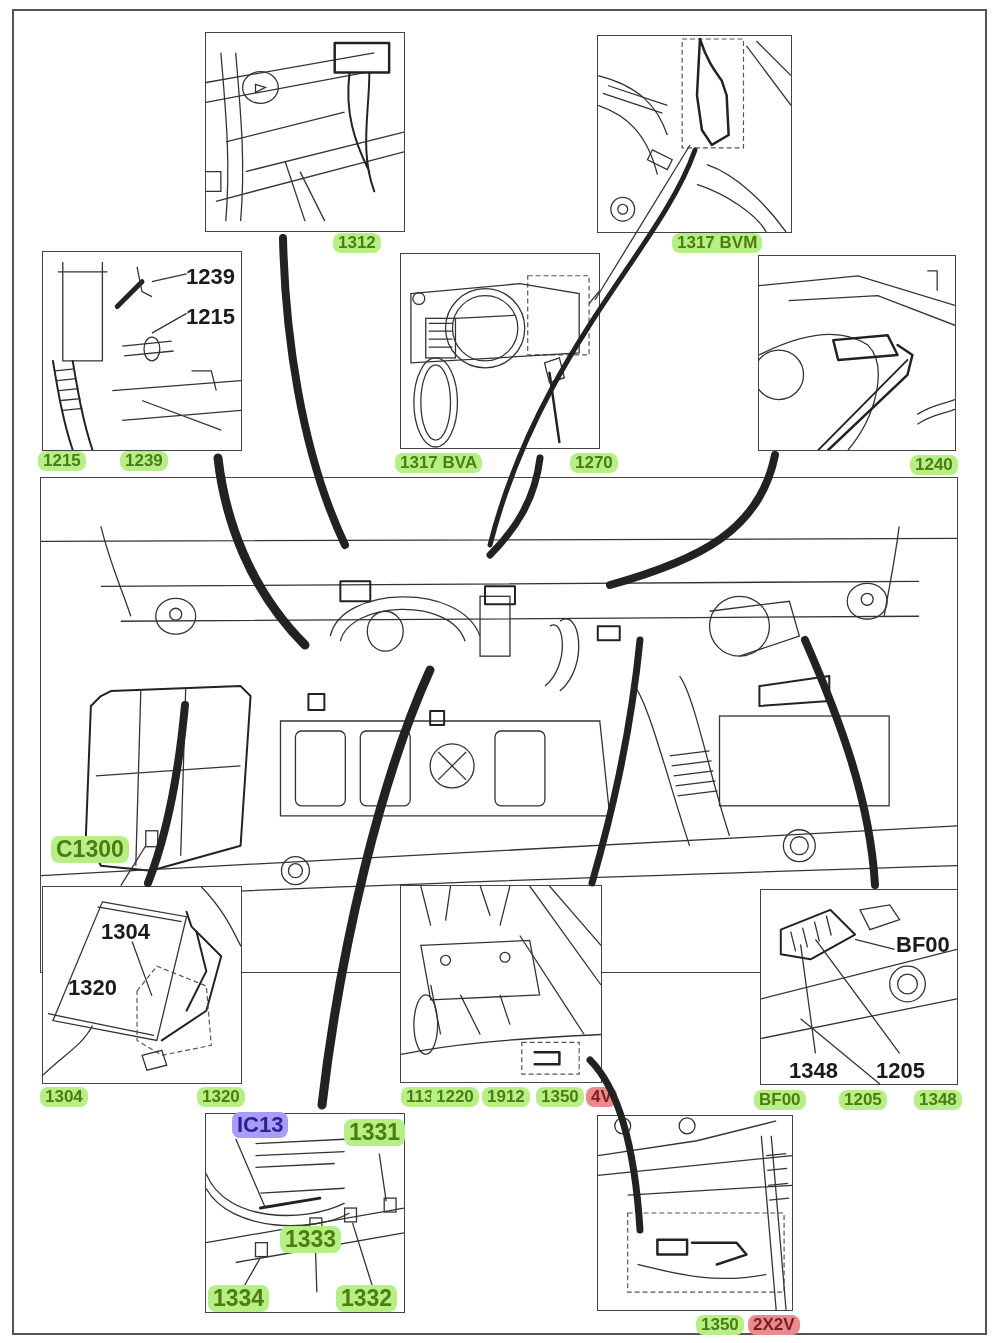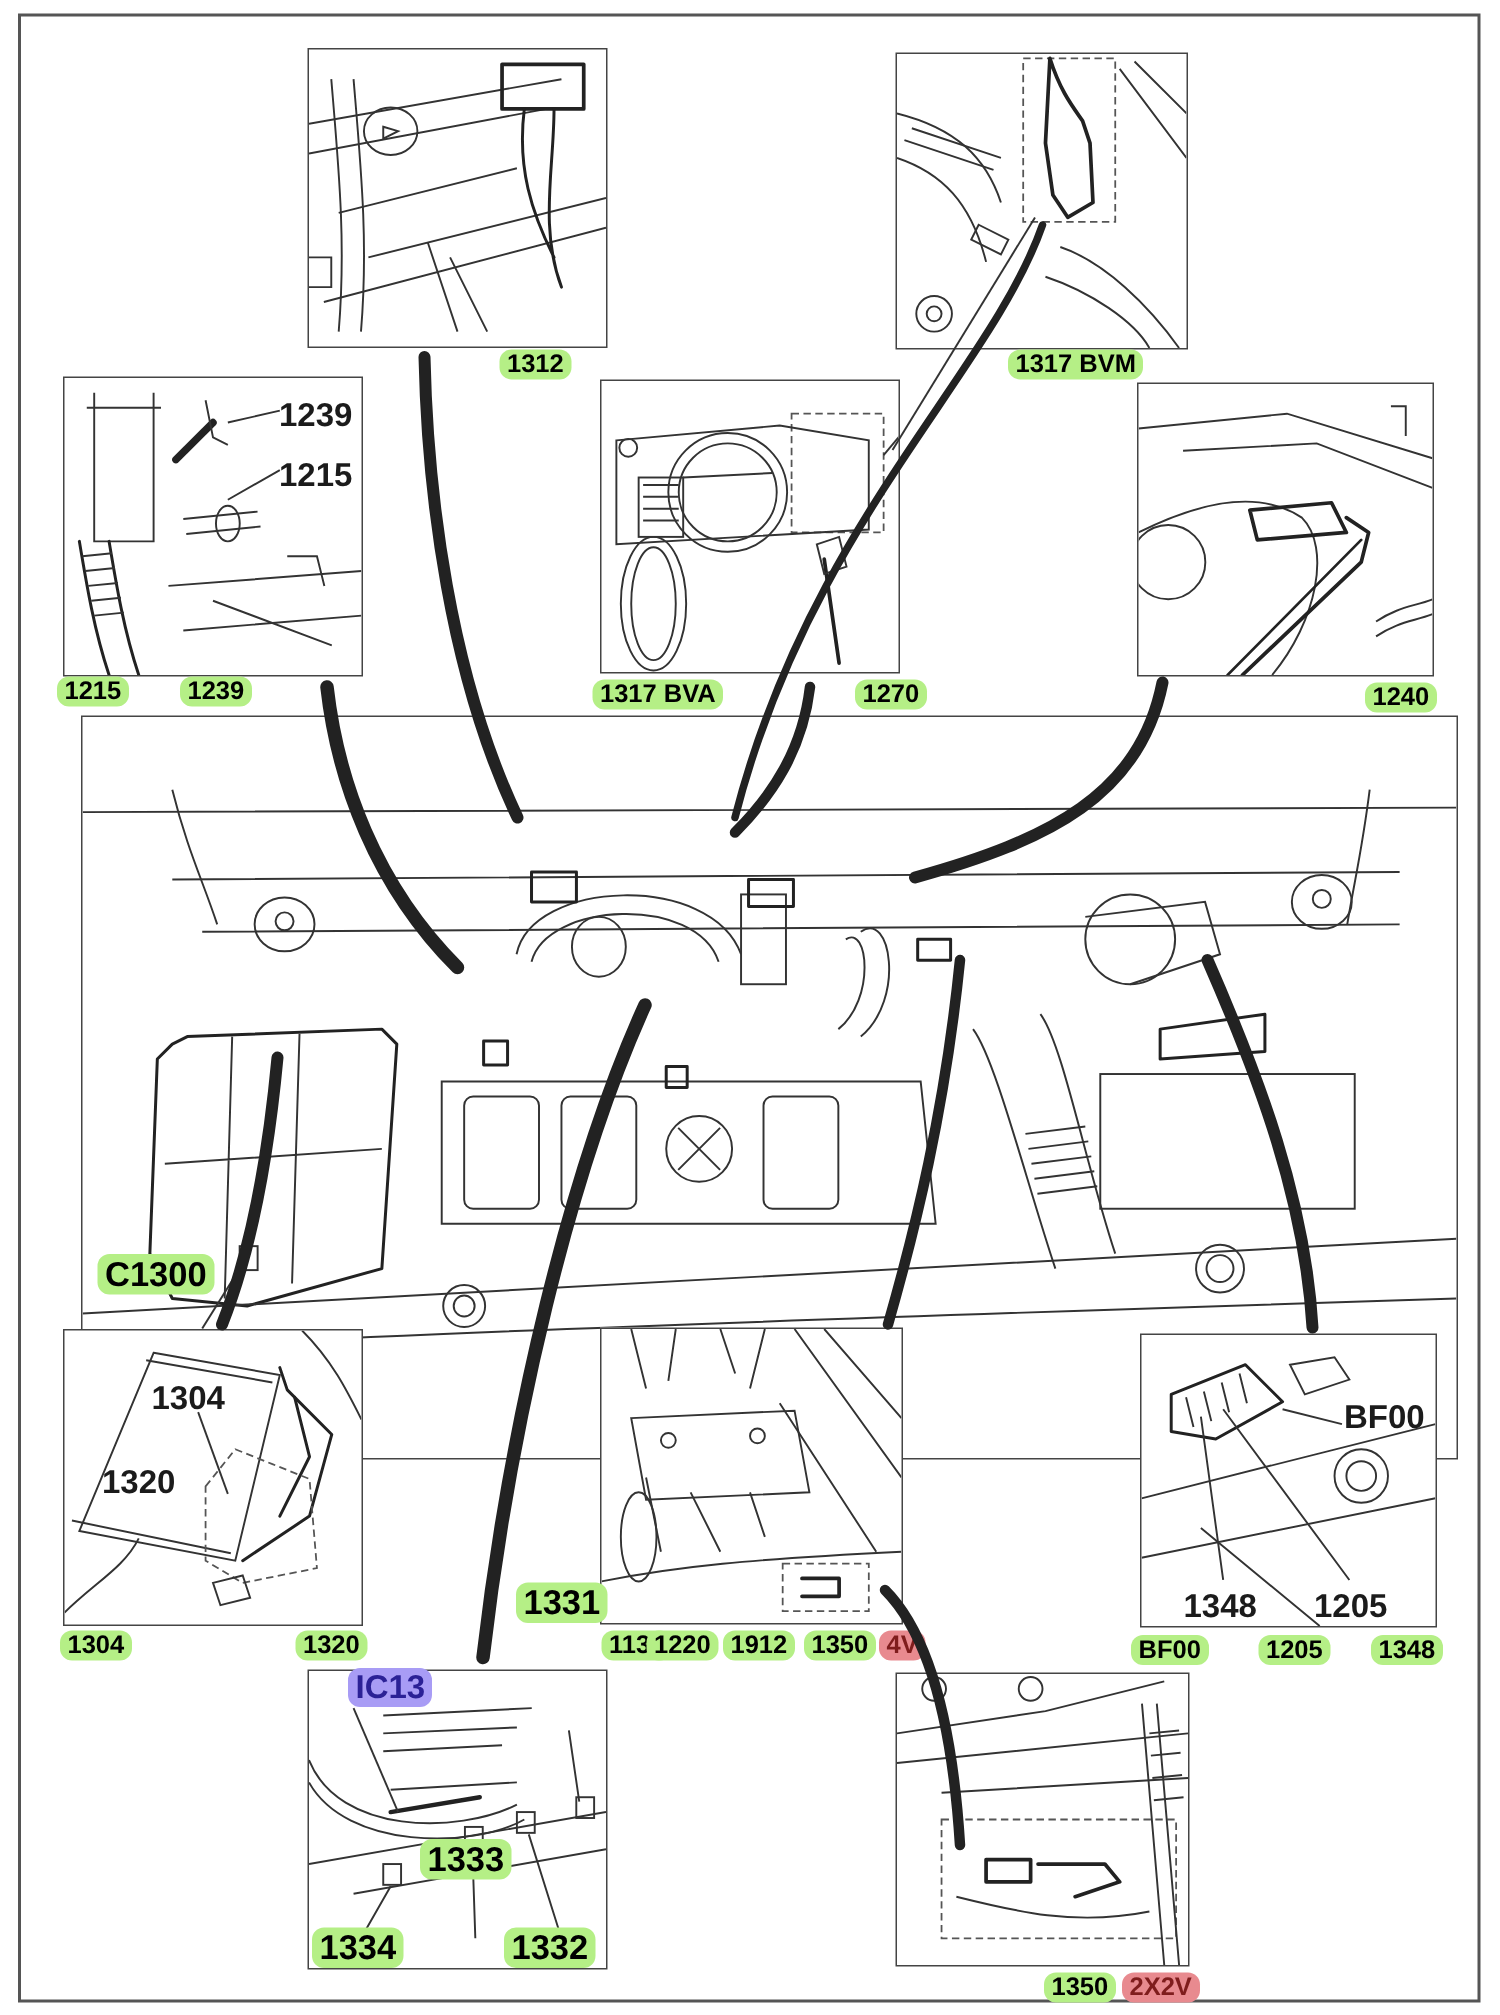--- a/index.html
+++ b/index.html
@@ -1,21 +1,21 @@
 <!DOCTYPE html>
 <html><head>
 <meta charset="utf-8">
 <style>
   html, body { margin: 0; padding: 0; background: #ffffff; }
   body { width: 1000px; height: 1343px; position: relative; overflow: hidden; font-family: "Liberation Sans", sans-serif; }
   .frame { position: absolute; left: 12px; top: 9px; width: 975px; height: 1326px; border: 2px solid #555; box-sizing: border-box; }
   .panel { position: absolute; border: 1.5px solid #444; background: #fff; box-sizing: border-box; overflow: hidden; }
   .panel svg { position: absolute; left: 0; top: 0; width: 100%; height: 100%; }
   .badge { position: absolute; height: 20px; line-height: 20px; padding: 0 5px; border-radius: 8px;
-           font-family: "Liberation Sans", sans-serif; font-weight: bold; font-size: 17px; color: #000000;
+           font-family: "Liberation Sans", sans-serif; font-weight: bold; font-size: 17px; color: #4d7c0f;
            background: #b5ef86; white-space: nowrap; }
   .badge.red { background: #e88a8f; color: #7f1d1d; }
   .badge.blue { background: #a89cf5; color: #2b2196; font-size: 22px; height: 26px; line-height: 26px; }
   .badge.big { font-size: 23px; height: 27px; line-height: 27px; }
   .callout { position: absolute; font-family: "Liberation Sans", sans-serif; font-weight: bold; font-size: 22px; color: #1b1b1b; white-space: nowrap; }
   .overlay { position: absolute; left: 0; top: 0; width: 1000px; height: 1343px; pointer-events: none; }
   .line { stroke: #222; fill: none; stroke-linecap: round; stroke-linejoin: round; }
   .thin { stroke: #333; fill: none; stroke-width: 1.3; }
   .dash { stroke: #555; fill: none; stroke-width: 1.2; stroke-dasharray: 5 3; }
 </style>
@@ -99,21 +99,21 @@
     <circle class="thin" cx="20" cy="120" r="25"></circle>
     <path class="line" stroke-width="2.5" d="M75 85 L130 80 L140 100 L80 105 Z"></path>
     <path class="line" stroke-width="2.5" d="M140 90 L155 100 L150 120 L70 196"></path>
     <path class="line" stroke-width="1.8" d="M150 105 L60 196"></path>
     <path class="thin" d="M160 160 C175 150 185 150 198 145 M160 170 C175 160 185 160 198 155"></path>
     <path class="thin" d="M170 15 L180 15 L180 35"></path>
   </svg>
 </div>
 <span class="badge" style="left:910px;top:455px;">1240</span>
 
-<div class="panel" style="left:40px;top:477px;width:918px;height:496px;margin-left:14px;">
+<div class="panel" style="left:40px;top:477px;width:918px;height:496px;">
   <svg viewBox="0 0 918 398">
 
     <path class="thin" d="M0 15 L918 12 M60 60 L880 55 M80 95 L880 90"></path>
     <path class="thin" d="M60 0 C70 40 80 60 90 90 M860 0 C855 40 850 60 845 90"></path>
 
     <ellipse class="thin" cx="135" cy="90" rx="20" ry="18"></ellipse>
     <circle class="thin" cx="135" cy="88" r="6"></circle>
     <ellipse class="thin" cx="828" cy="75" rx="20" ry="18"></ellipse>
     <circle class="thin" cx="828" cy="73" r="6"></circle>
 
@@ -223,21 +223,21 @@
     <path class="thin" d="M0 130 L200 95 M30 150 L200 120"></path>
     <rect class="thin" x="50" y="130" width="12" height="14"></rect>
     <rect class="thin" x="105" y="105" width="12" height="14"></rect>
     <rect class="thin" x="140" y="95" width="12" height="14"></rect>
     <rect class="thin" x="180" y="85" width="12" height="14"></rect>
     <path class="thin" d="M55 145 L35 180 M110 120 L112 180 M148 110 L170 180 M175 40 L182 88"></path>
     <path class="thin" d="M30 25 L60 95"></path>
   </svg>
 </div>
 <span class="badge blue" style="left:232px;top:1112px;">IC13</span>
-<span class="badge big" style="left:344px;top:1055px;">1331</span>
+<span class="badge big" style="left:344px;top:1119px;">1331</span>
 <span class="badge big" style="left:208px;top:1285px;">1334</span>
 <span class="badge big" style="left:280px;top:1226px;">1333</span>
 <span class="badge big" style="left:336px;top:1285px;">1332</span>
 
 <div class="panel" style="left:597px;top:1115px;width:196px;height:196px;">
   <svg viewBox="0 0 196 196">
     <circle class="thin" cx="25" cy="10" r="8"></circle>
     <circle class="thin" cx="90" cy="10" r="8"></circle>
     <path class="thin" d="M0 40 L100 25 L180 5 M0 60 L196 40 M30 80 L196 70"></path>
     <rect class="dash" x="30" y="98" width="158" height="80"></rect>

